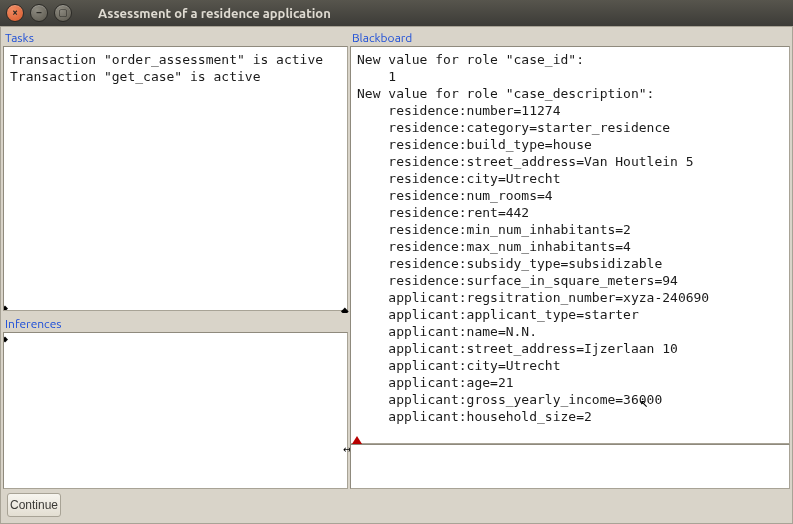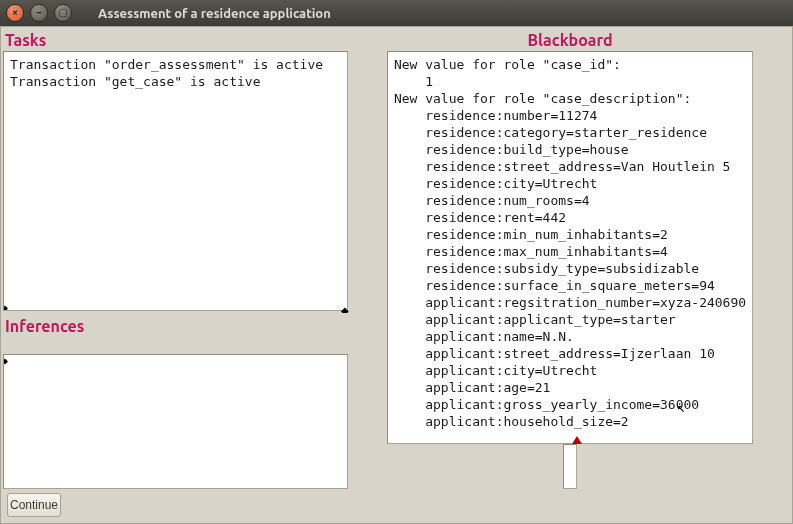--- a/index.html
+++ b/index.html
@@ -56,44 +56,44 @@
     display: flex; flex-direction: column;
     gap: 2px;
     min-height: 0;
   }
   .right {
     flex: 1;
     display: flex; flex-direction: column;
     min-height: 0;
   }
   .section-label {
-    font-weight: bold;
-    font-size: 16px;
-    color: #be185d;
+    font-weight: normal;
+    font-size: 12px;
+    color: #1d4ed8;
     padding: 4px 2px 2px 2px;
     background: #d9d4c9;
   }
   .textpane {
     flex: 1;
     background: #ffffff;
     border: 1px solid #a8a396;
     border-top: 1px solid #8f8a7d;
     border-left: 1px solid #8f8a7d;
     font-family: "DejaVu Sans Mono", "Courier New", monospace;
     font-size: 13px;
     line-height: 17px;
     padding: 4px 6px;
     white-space: pre;
     color: #1a1a1a;
     position: relative;
     overflow: hidden;
   }
   .top-section { flex: 1.05; display: flex; flex-direction: column; min-height: 0; position: relative;}
-  .bottom-section { flex: 0.65; display: flex; flex-direction: column; min-height: 0; position: relative; gap: 17px;}
-  .rt-section { flex: 1; display: flex; flex-direction: column; min-height: 0; position: relative; align-items: center;}
+  .bottom-section { flex: 0.65; display: flex; flex-direction: column; min-height: 0; position: relative;}
+  .rt-section { flex: 1; display: flex; flex-direction: column; min-height: 0; position: relative;}
 
   .splitter-diamond {
     width: 8px; height: 8px;
     position: absolute;
     font-size: 10px; line-height: 8px;
     color: #000;
   }
   .tri-up {
     width: 0; height: 0;
     border-left: 5px solid transparent;

